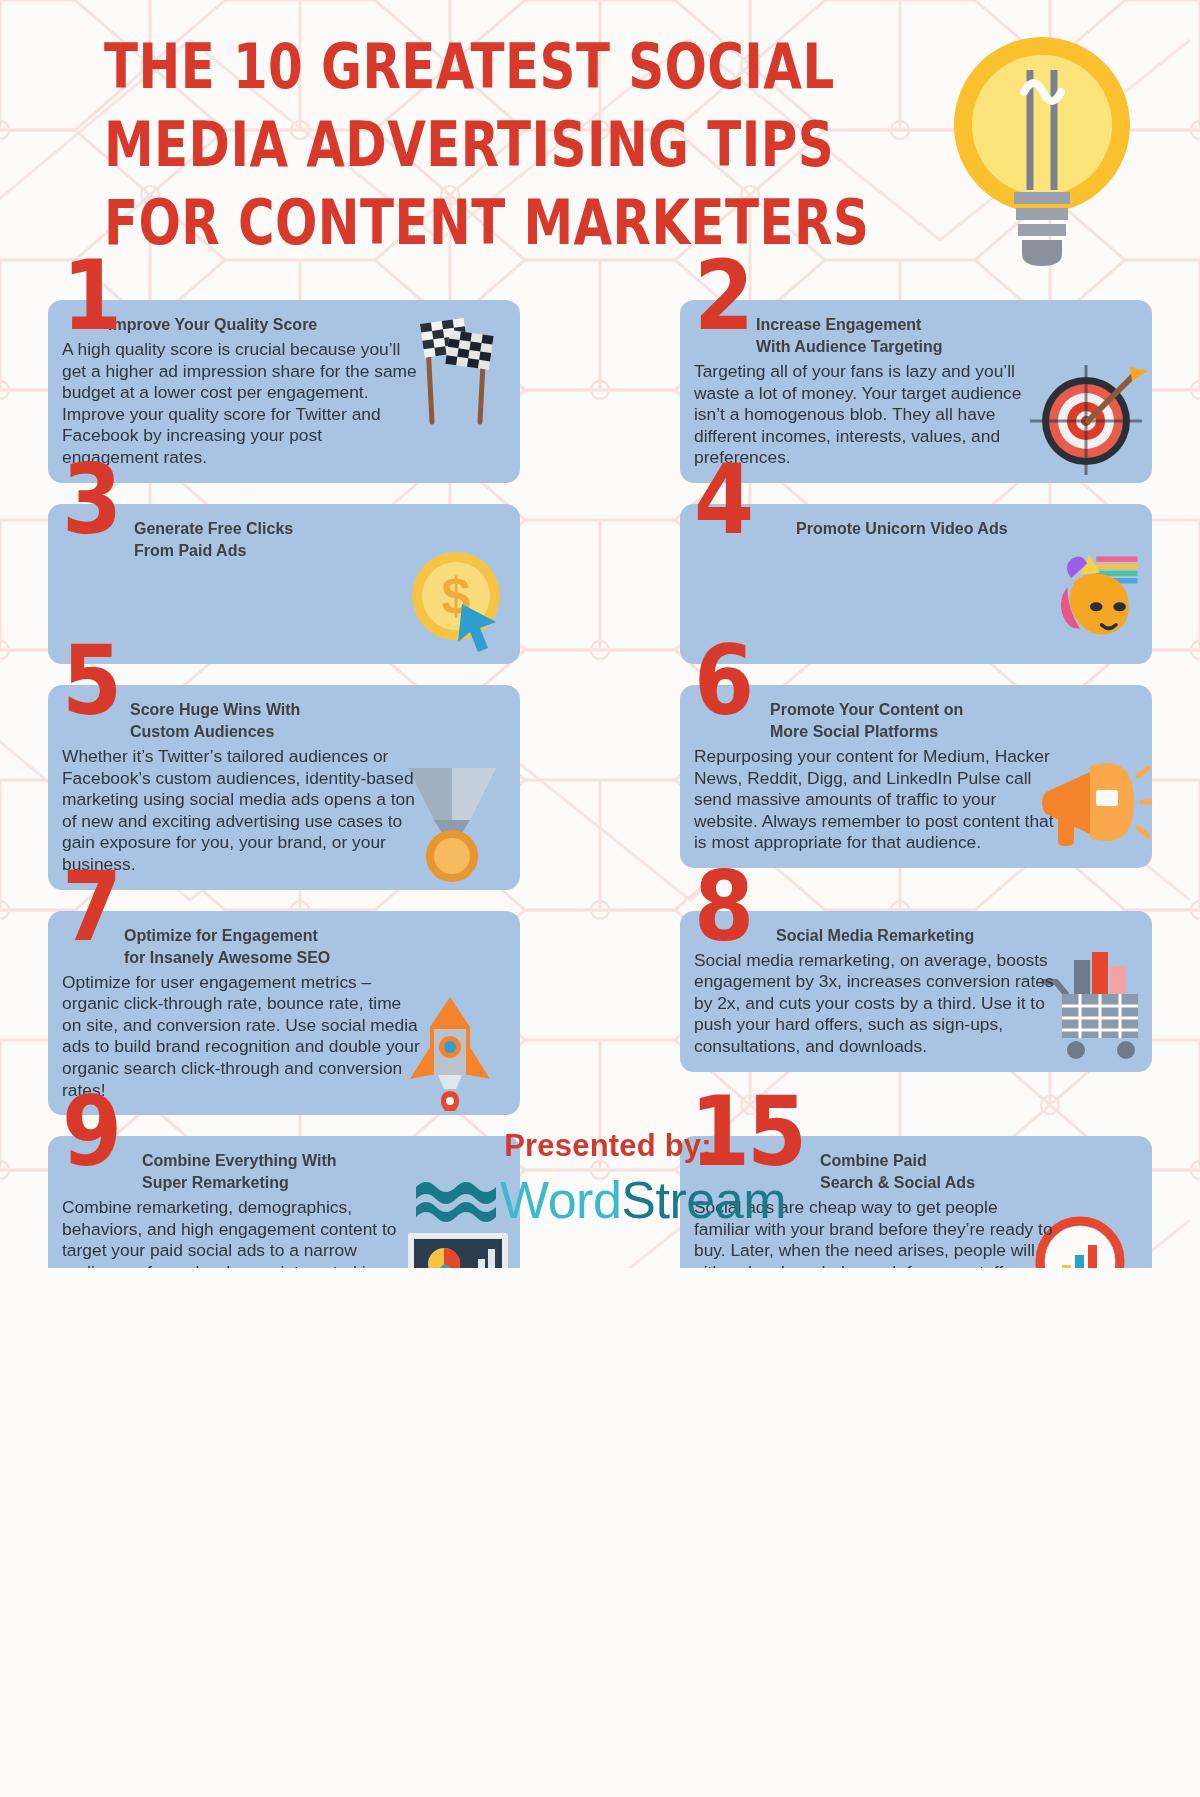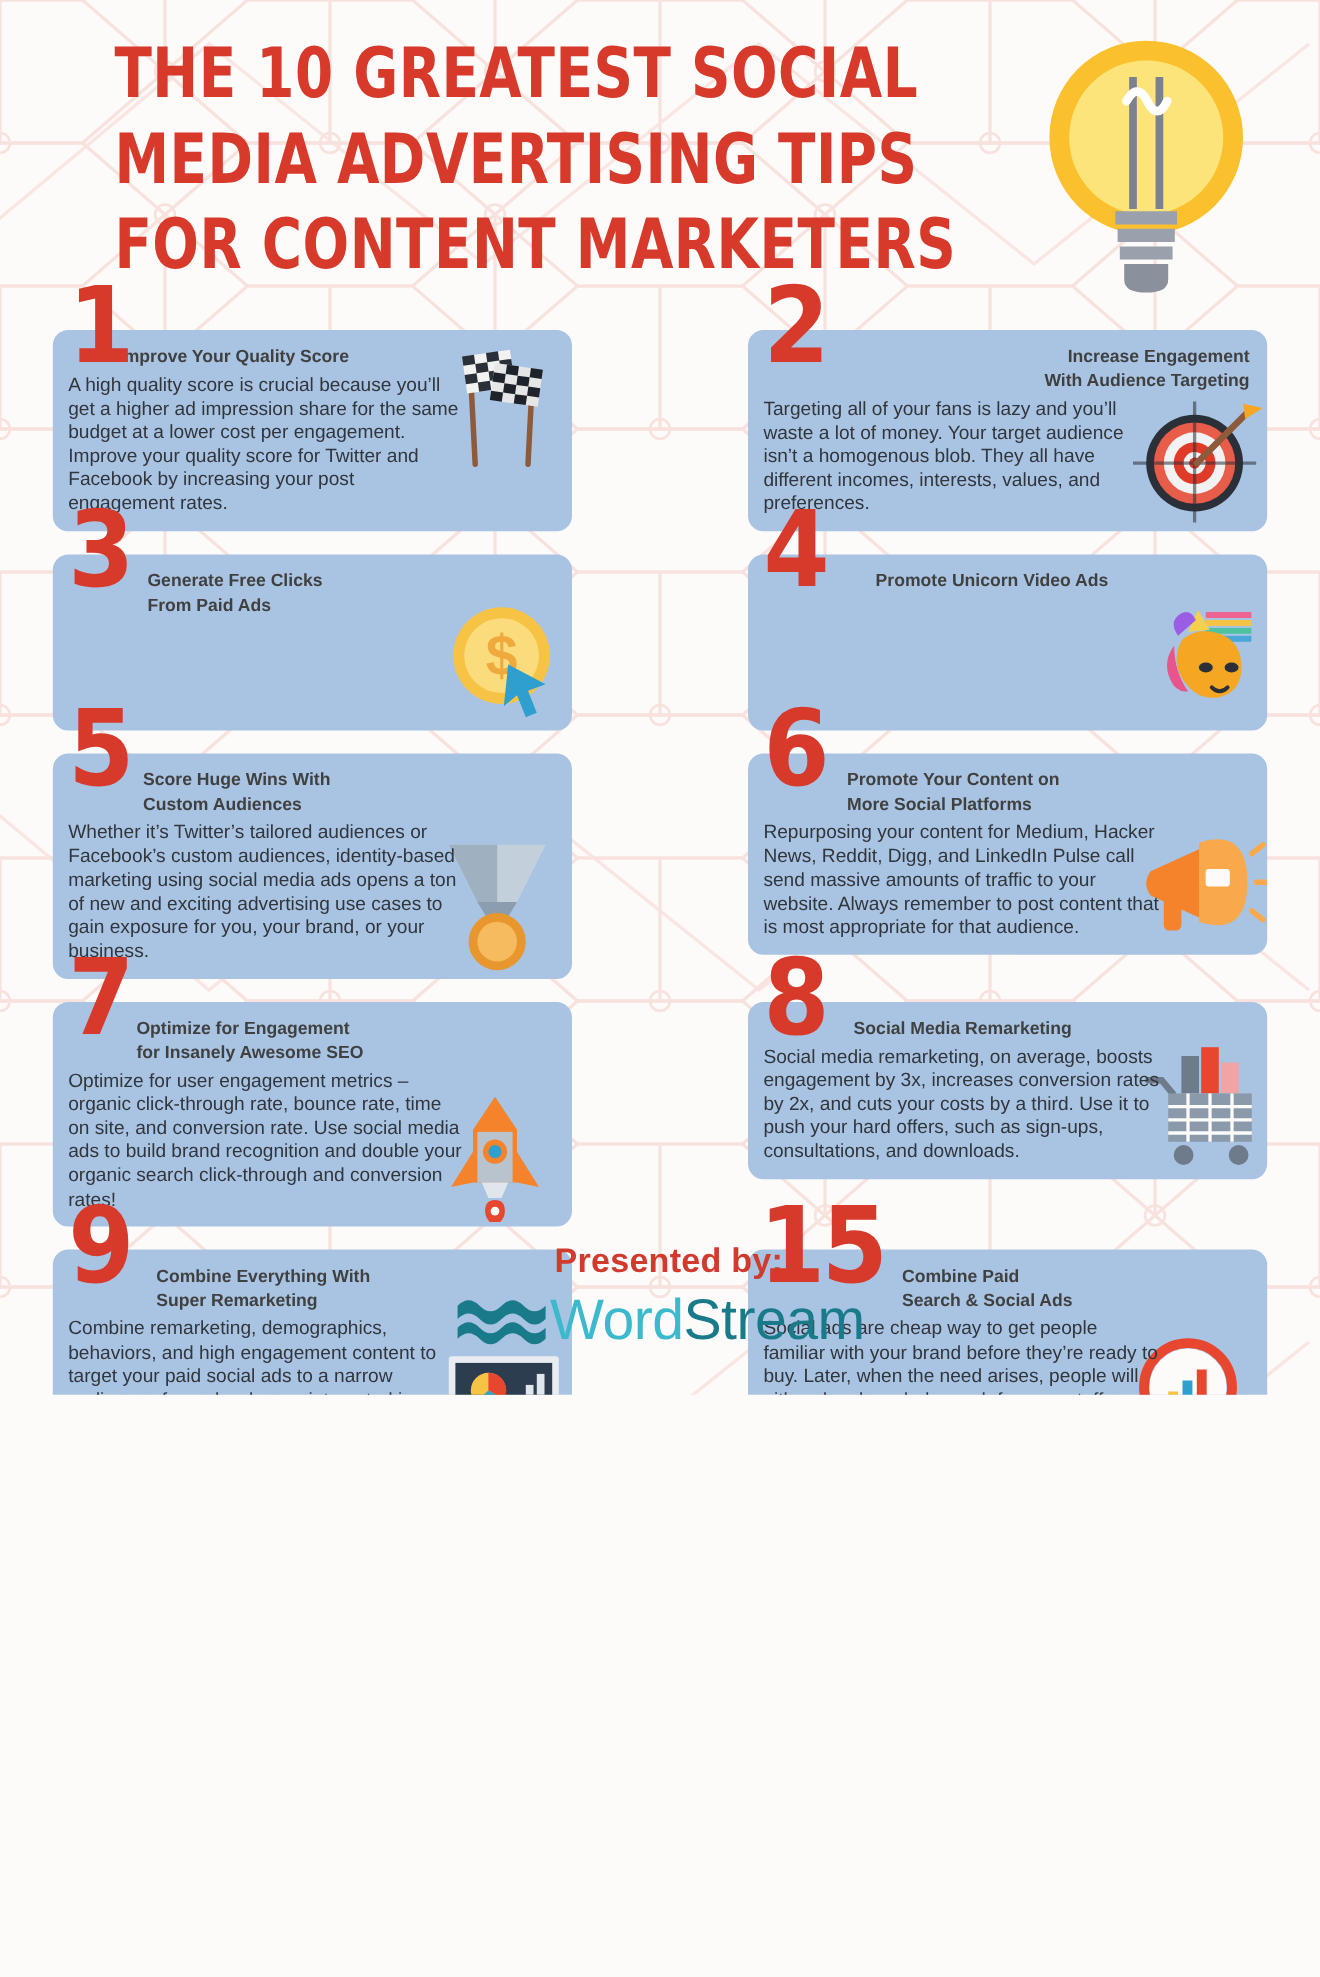--- a/index.html
+++ b/index.html
@@ -116,21 +116,21 @@
     color: #31353c;
     font-size: 17.4px;
     line-height: 21.6px;
     font-weight: normal;
     position: relative;
     z-index: 3;
     max-width: 360px;
   }
   
   .ind-1 .head { padding-left: 46px; }
-  .ind-2 .head { padding-left: 62px; text-align: right; }
+  .ind-2 .head { padding-left: 62px; }
   .ind-3 .head { padding-left: 72px; }
   .ind-4 .head { padding-left: 102px; }
   .ind-5 .head { padding-left: 68px; }
   .ind-6 .head { padding-left: 76px; }
   .ind-7 .head { padding-left: 62px; }
   .ind-8 .head { padding-left: 82px; }
   .ind-9 .head { padding-left: 80px; }
   .ind-10 .head { padding-left: 126px; }
 
   .icon {

